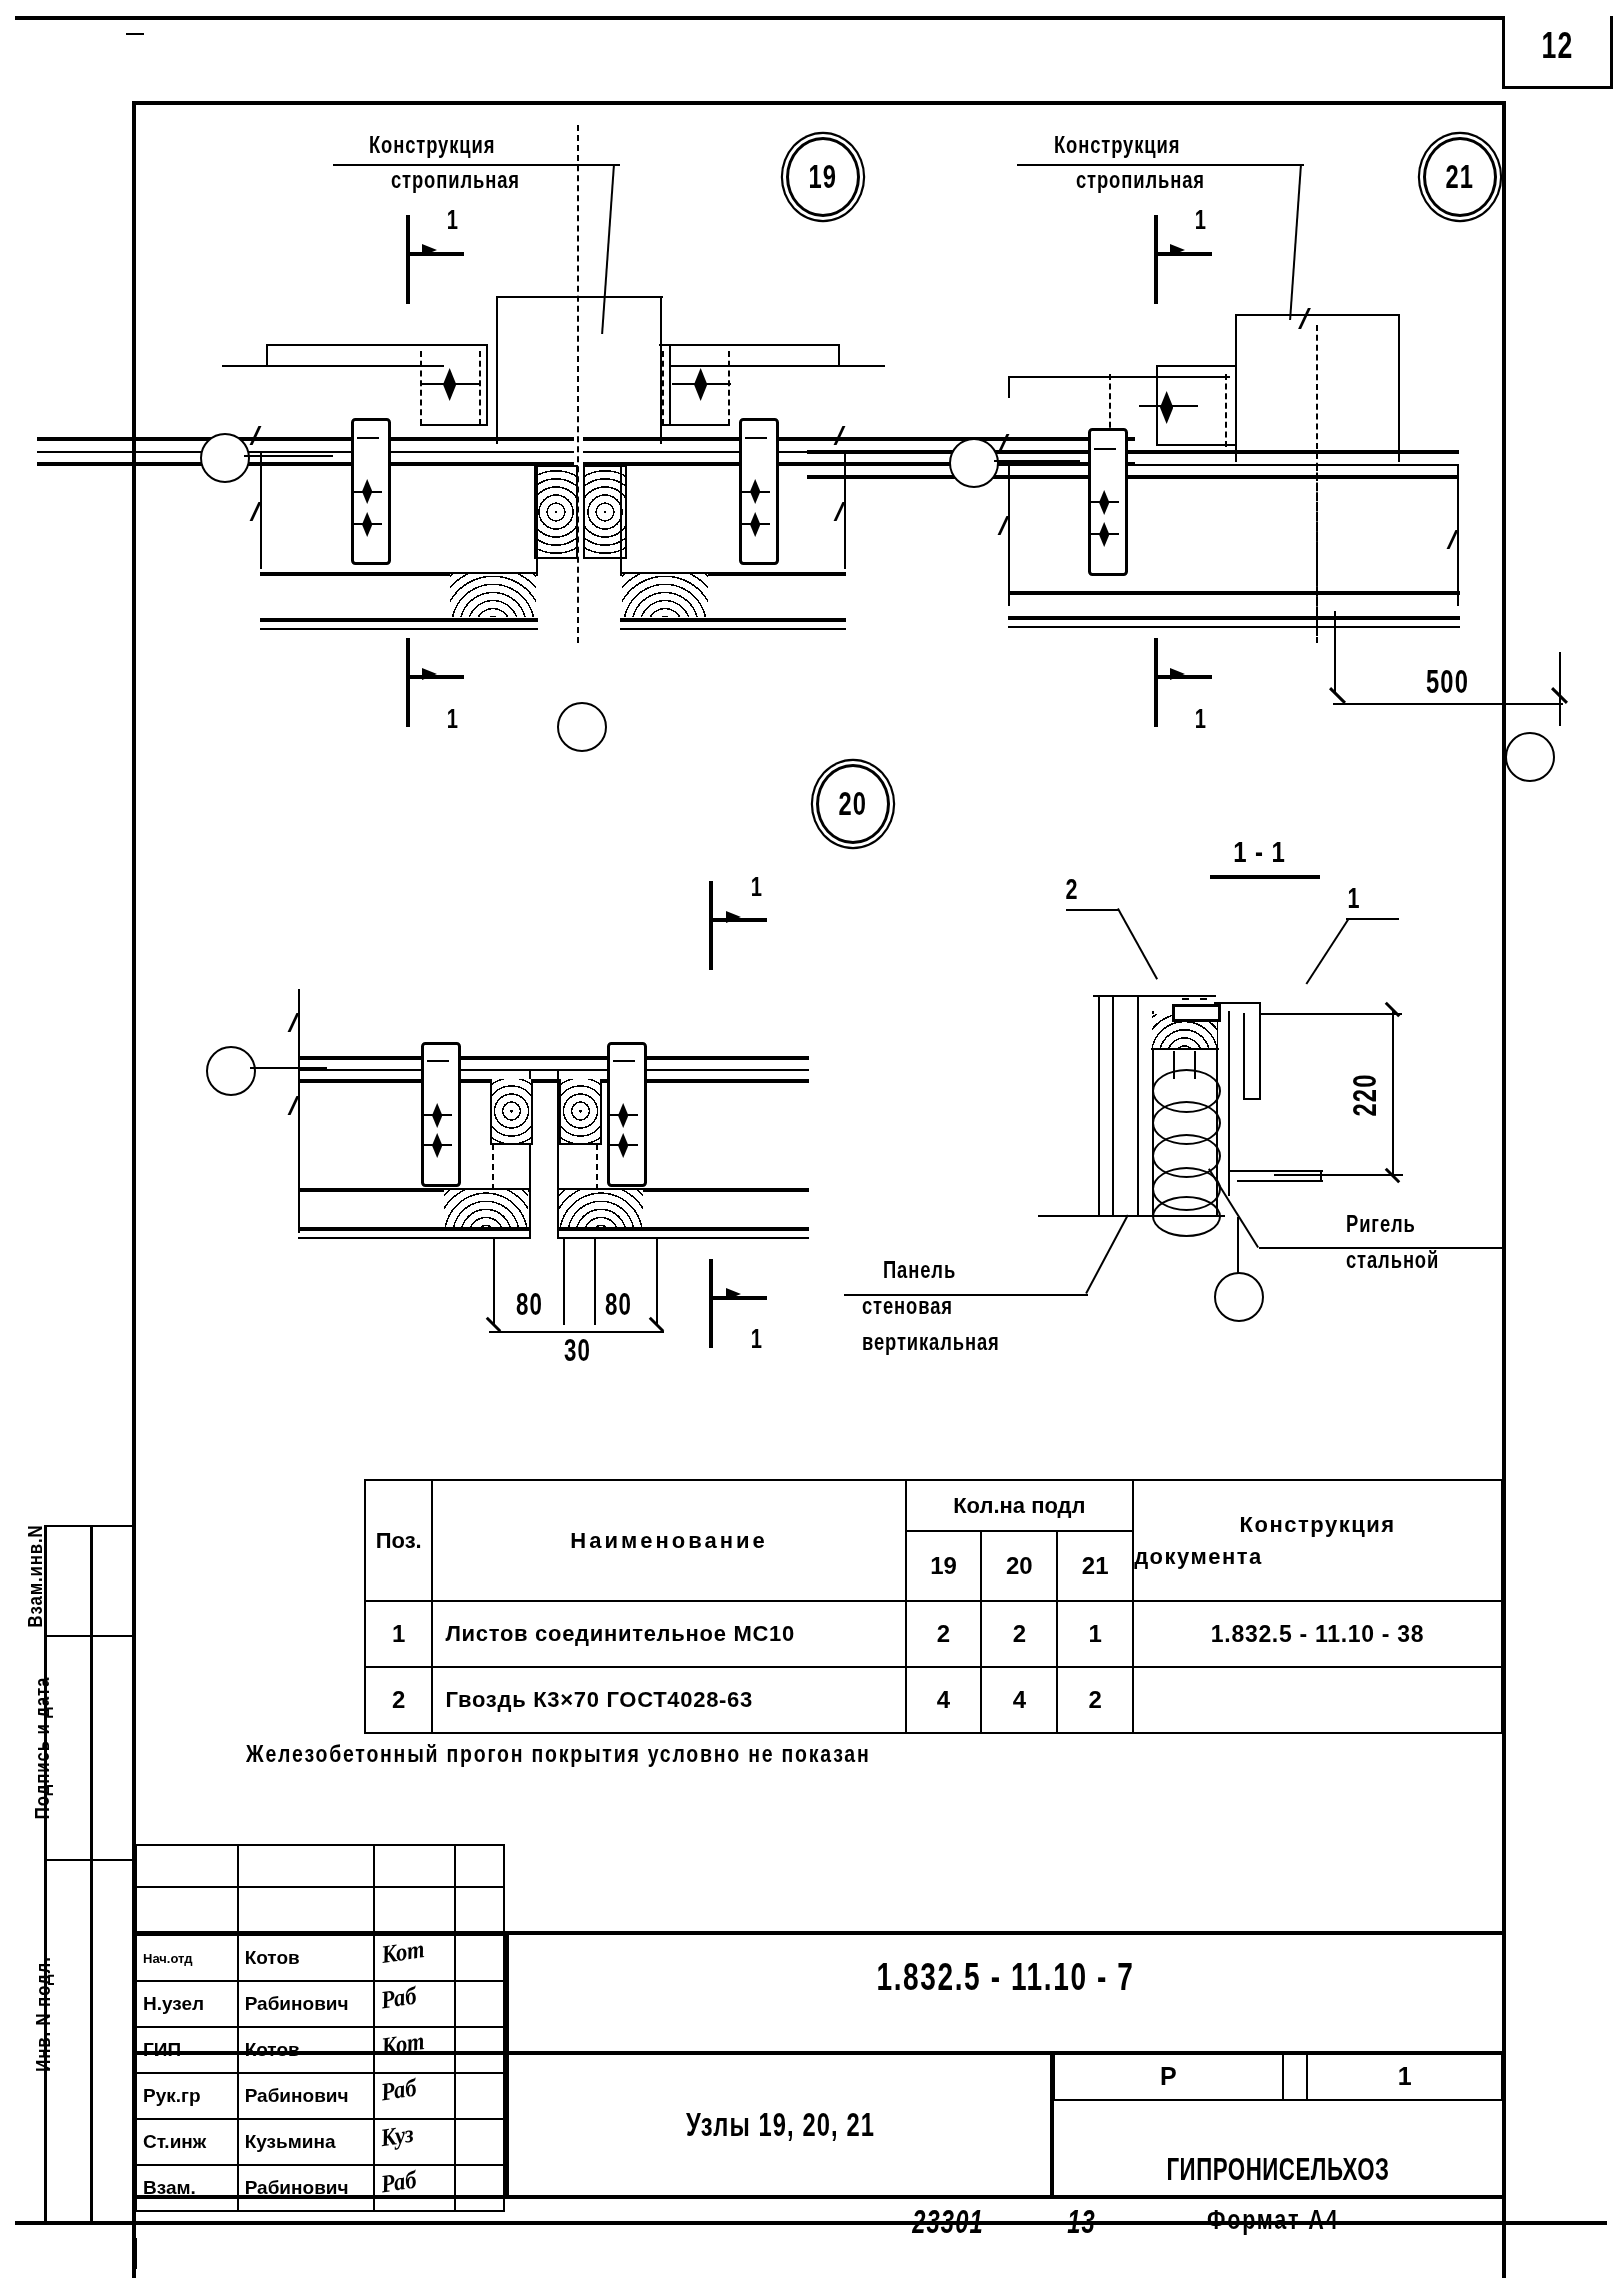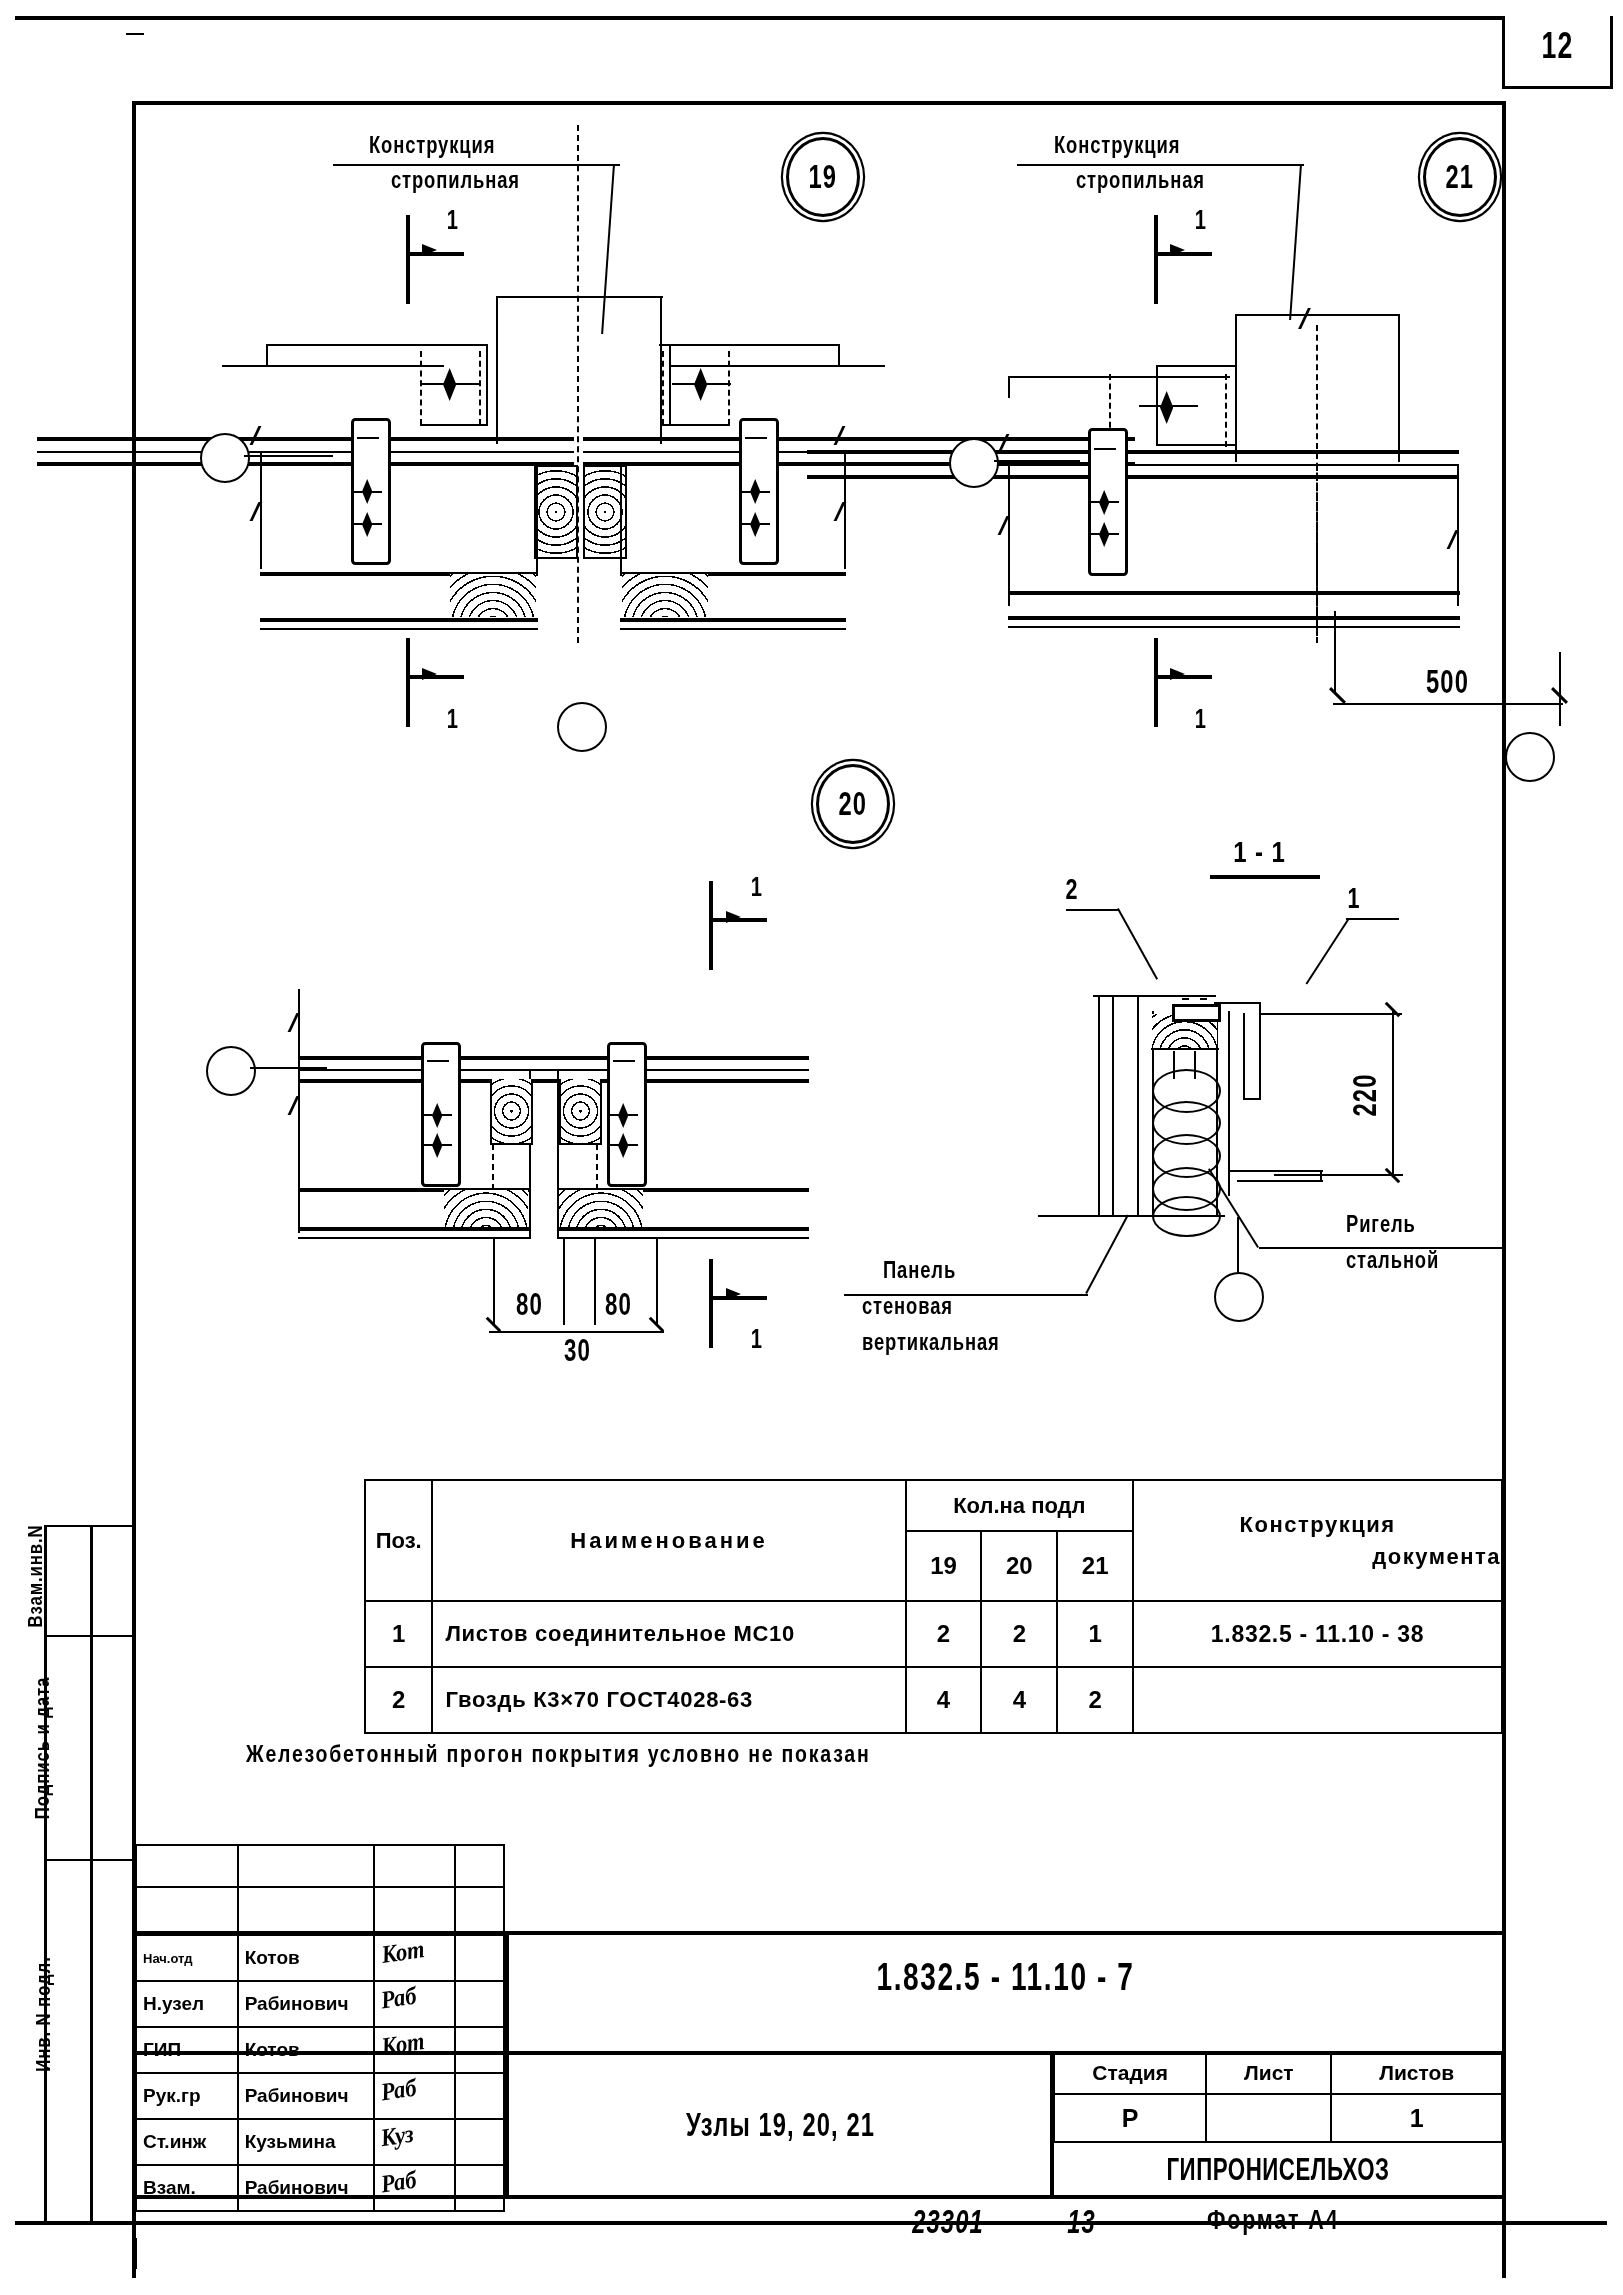--- a/index.html
+++ b/index.html
@@ -372,21 +372,21 @@
 
 <div class="abs" style="left:364px;top:1479px;">
   <table class="bom" style="width:1139px;">
     <tbody>
         <tr>
       <td rowspan="2" style="width:62px;height:68px;font-size:22px;font-weight:bold;">Поз.</td>
       <td rowspan="2" style="width:447px;font-size:22px;font-weight:bold;letter-spacing:3px;">Наименование</td>
       <td colspan="3" style="width:209px;height:49px;font-size:22px;font-weight:bold;">Кол.на подл</td>
       <td rowspan="2" style="width:348px;">
         <div style="font-size:22px;font-weight:bold;text-align:center;letter-spacing:1.5px;">Конструкция</div>
-        <div style="font-size:22px;font-weight:bold;text-align:right;letter-spacing:1.5px;margin-top:6px;">документа</div>
+        <div style="font-size:22px;font-weight:bold;text-align:left;letter-spacing:1.5px;margin-top:6px;">документа</div>
       </td>
     </tr>
     <tr>
       <td style="width:70px;height:68px;font-size:24px;font-weight:bold;">19</td>
       <td style="width:70px;font-size:24px;font-weight:bold;">20</td>
       <td style="width:70px;font-size:24px;font-weight:bold;">21</td>
     </tr>
     <tr>
       <td style="height:64px;font-size:24px;font-weight:bold;">1</td>
       <td style="font-size:22px;font-weight:bold;text-align:left;padding-left:12px;letter-spacing:0.7px;">Листов соединительное МС10</td>
@@ -502,25 +502,20 @@
 
 <div class="abs" style="left:508px;top:2051px;width:545px;height:144px;">
   <div class="num" style="width:100%;text-align:center;font-size:33px;margin-top:55px;letter-spacing:1.5px;">Узлы 19, 20, 21</div>
 </div>
 <div class="v2 abs" style="left:1050px;top:2051px;height:144px;"></div>
 <div class="v2 abs" style="left:505px;top:1931px;height:264px;"></div>
 
 <div class="abs" style="left:1053px;top:2051px;">
   <table class="tb" style="width:450px;">
     <tbody>
-        <tr>
-      <td style="width:153px;height:40px;text-align:center;font-size:21px;font-weight:bold;">Стадия</td>
-      <td style="width:126px;text-align:center;font-size:21px;font-weight:bold;">Лист</td>
-      <td style="width:172px;text-align:center;font-size:21px;font-weight:bold;">Листов</td>
-    </tr>
     <tr>
       <td style="height:46px;text-align:center;font-size:25px;font-weight:bold;">Р</td>
       <td style="text-align:center;font-size:25px;font-weight:bold;"></td>
       <td style="text-align:center;font-size:25px;font-weight:bold;">1</td>
     </tr>
   </tbody>
     </table>
 </div>
 
 <div class="abs" style="left:1053px;top:2139px;width:450px;height:56px;">

